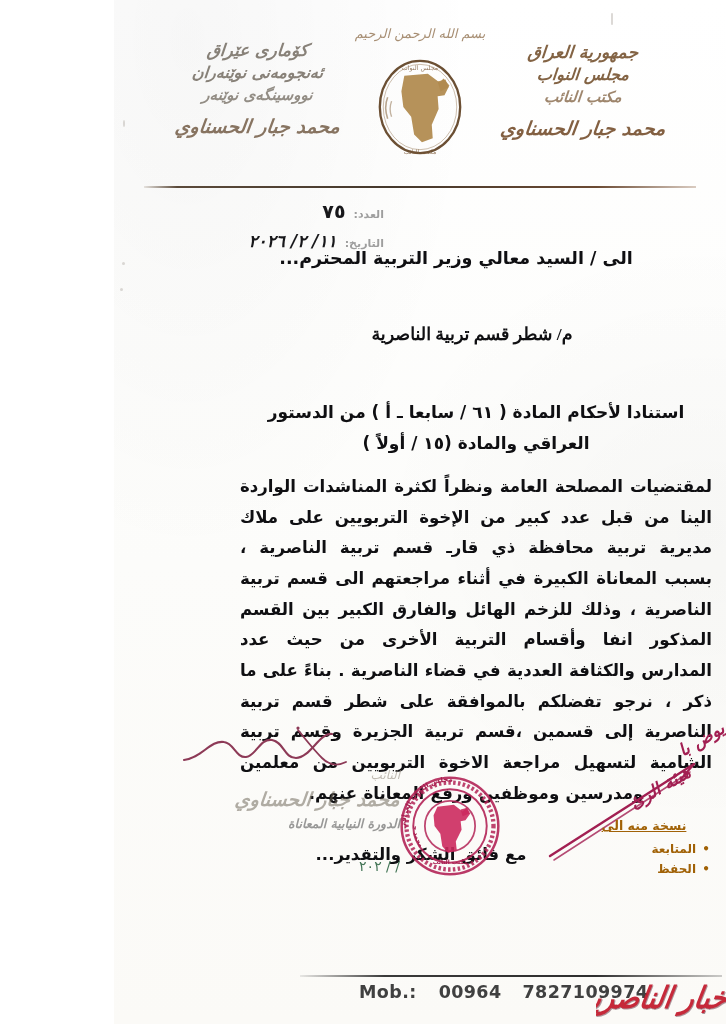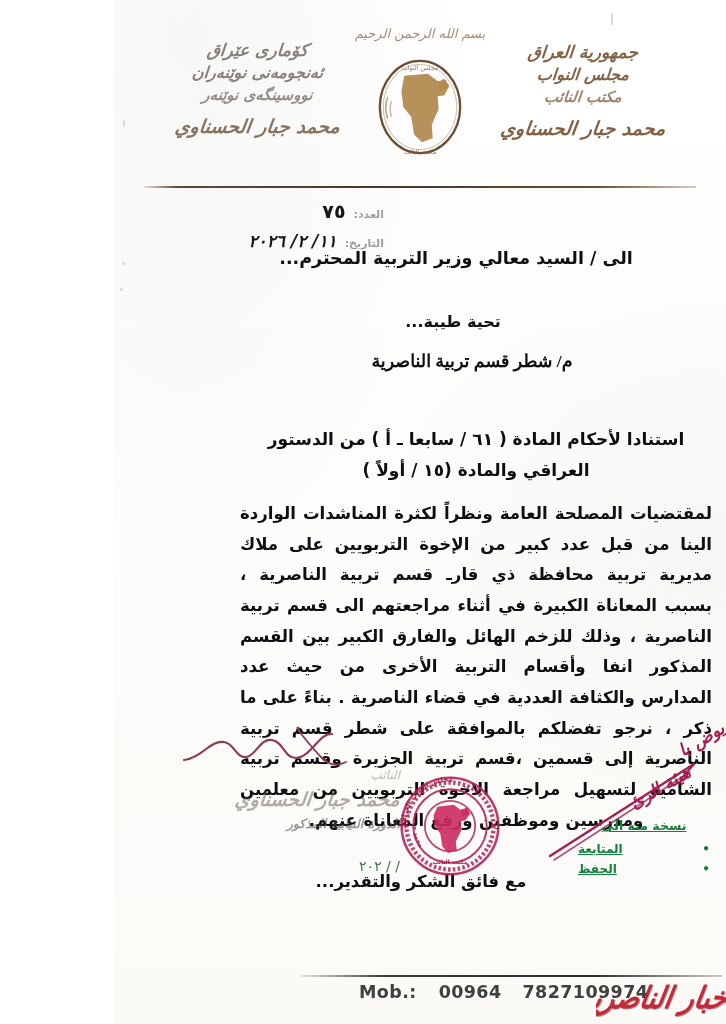--- a/index.html
+++ b/index.html
@@ -148,21 +148,21 @@
     left: 126px;
     right: 14px;
     direction: rtl;
     color: #0f0f12;
     font-family: "DejaVu Sans", "Liberation Sans", sans-serif;
   }
   .addressee {
     text-align: center;
     font-size: 17.5px;
     font-weight: 700;
-    margin-bottom: 44px;
+    margin-bottom: 56px;
     letter-spacing: -.1px;
     padding-right: 40px;
   }
   .greeting {
     text-align: center;
     font-size: 16px;
     font-weight: 700;
     margin-bottom: 20px;
     padding-right: 46px;
   }
@@ -262,37 +262,36 @@
   .note-l1 { top: 12px; right: 6px; transform: rotate(-30deg); }
   .note-l2 { top: 56px; right: 40px; transform: rotate(-30deg); }
 
   
   .cc {
     position: absolute;
     right: 16px;
     top: 818px;
     width: 132px;
     direction: rtl;
-    color: #15803d;
+    color: #a16207;
   }
   .cc-title {
     font-size: 12.5px;
     font-weight: 700;
     text-decoration: underline;
     text-align: center;
     margin-bottom: 9px;
   }
   .cc-list { list-style: none; margin: 0; padding: 0 14px 0 0; }
   .cc-item {
     font-size: 12px;
     font-weight: 700;
-    text-decoration: underline;
     margin-bottom: 6px;
     position: relative;
-    text-align: left;
+    text-align: right;
   }
   .cc-item::before {
     content: "\2022";
     position: absolute;
     right: -14px;
     text-decoration: none;
   }
 
   
   .footer-rule {
@@ -390,37 +389,36 @@
       <span class="meta-value">٧٥</span>
     </div>
     <div class="meta-row">
       <span class="meta-label">التاريخ:</span>
       <span class="meta-value handwritten">١١/ ٢/ ٢٠٢٦</span>
     </div>
   </div>
 
   <div class="body">
     <div class="addressee">الى / السيد معالي وزير التربية المحترم...</div>
-    <div class="greeting">تحية طيبة...</div>
     <div class="subject">م/ شطر قسم تربية الناصرية</div>
     <div class="legal">استنادا لأحكام المادة ( ٦١ / سابعا ـ أ ) من الدستور العراقي والمادة (١٥ / أولاً )</div>
     <div class="para">لمقتضيات المصلحة العامة ونظراً لكثرة المناشدات الواردة الينا من قبل عدد كبير من الإخوة التربويين على ملاك مديرية تربية محافظة ذي قارـ قسم تربية الناصرية ، بسبب المعاناة الكبيرة في أثناء مراجعتهم الى قسم تربية الناصرية ، وذلك للزخم الهائل والفارق الكبير بين القسم المذكور انفا وأقسام التربية الأخرى من حيث عدد المدارس والكثافة العددية في قضاء الناصرية . بناءً على ما ذكر ، نرجو تفضلكم بالموافقة على شطر قسم تربية الناصرية إلى قسمين ،قسم تربية الجزيرة وقسم تربية الشامية لتسهيل مراجعة الاخوة التربويين من معلمين ومدرسين وموظفين ورفع المعاناة عنهم.</div>
     <div class="closing">مع فائق الشكر والتقدير...</div>
   </div>
 
   <div class="sig-wrap">
     <svg class="sig-stroke" viewBox="0 0 200 46">
       <path d="M4 36 C22 34 30 16 44 18 C54 19 56 34 66 33 C76 32 80 14 92 16 C104 18 104 34 116 34 C130 34 140 8 152 10" fill="none" stroke="#8d3a57" stroke-width="2.1" stroke-linecap="round"></path>
       <path d="M118 6 C126 16 134 26 142 34 C150 42 158 42 166 38" fill="none" stroke="#8d3a57" stroke-width="1.8" stroke-linecap="round"></path>
       <circle cx="118" cy="4" r="1.6" fill="#8d3a57"></circle>
     </svg>
     <div class="sig-faded">
       <div class="sig-role">النائب</div>
       <div class="sig-name">محمد جبار الحسناوي</div>
-      <div class="sig-term">الدورة النيابية المذكور</div>
+      <div class="sig-term">الدورة النيابية المعاناة</div>
     </div>
     <div class="sig-date">٢٠٢ /    /</div>
   </div>
 
   <svg class="stamp" viewBox="0 0 120 120">
     <defs>
       <path id="arcOuter" d="M60,60 m-46,0 a46,46 0 1,1 92,0 a46,46 0 1,1 -92,0"></path>
       <path id="arcBottom" d="M60,60 m-38,0 a38,38 0 1,0 76,0"></path>
     </defs>
     <circle cx="60" cy="60" r="50" fill="none" stroke="#b32457" stroke-width="2.6" opacity=".9"></circle>

